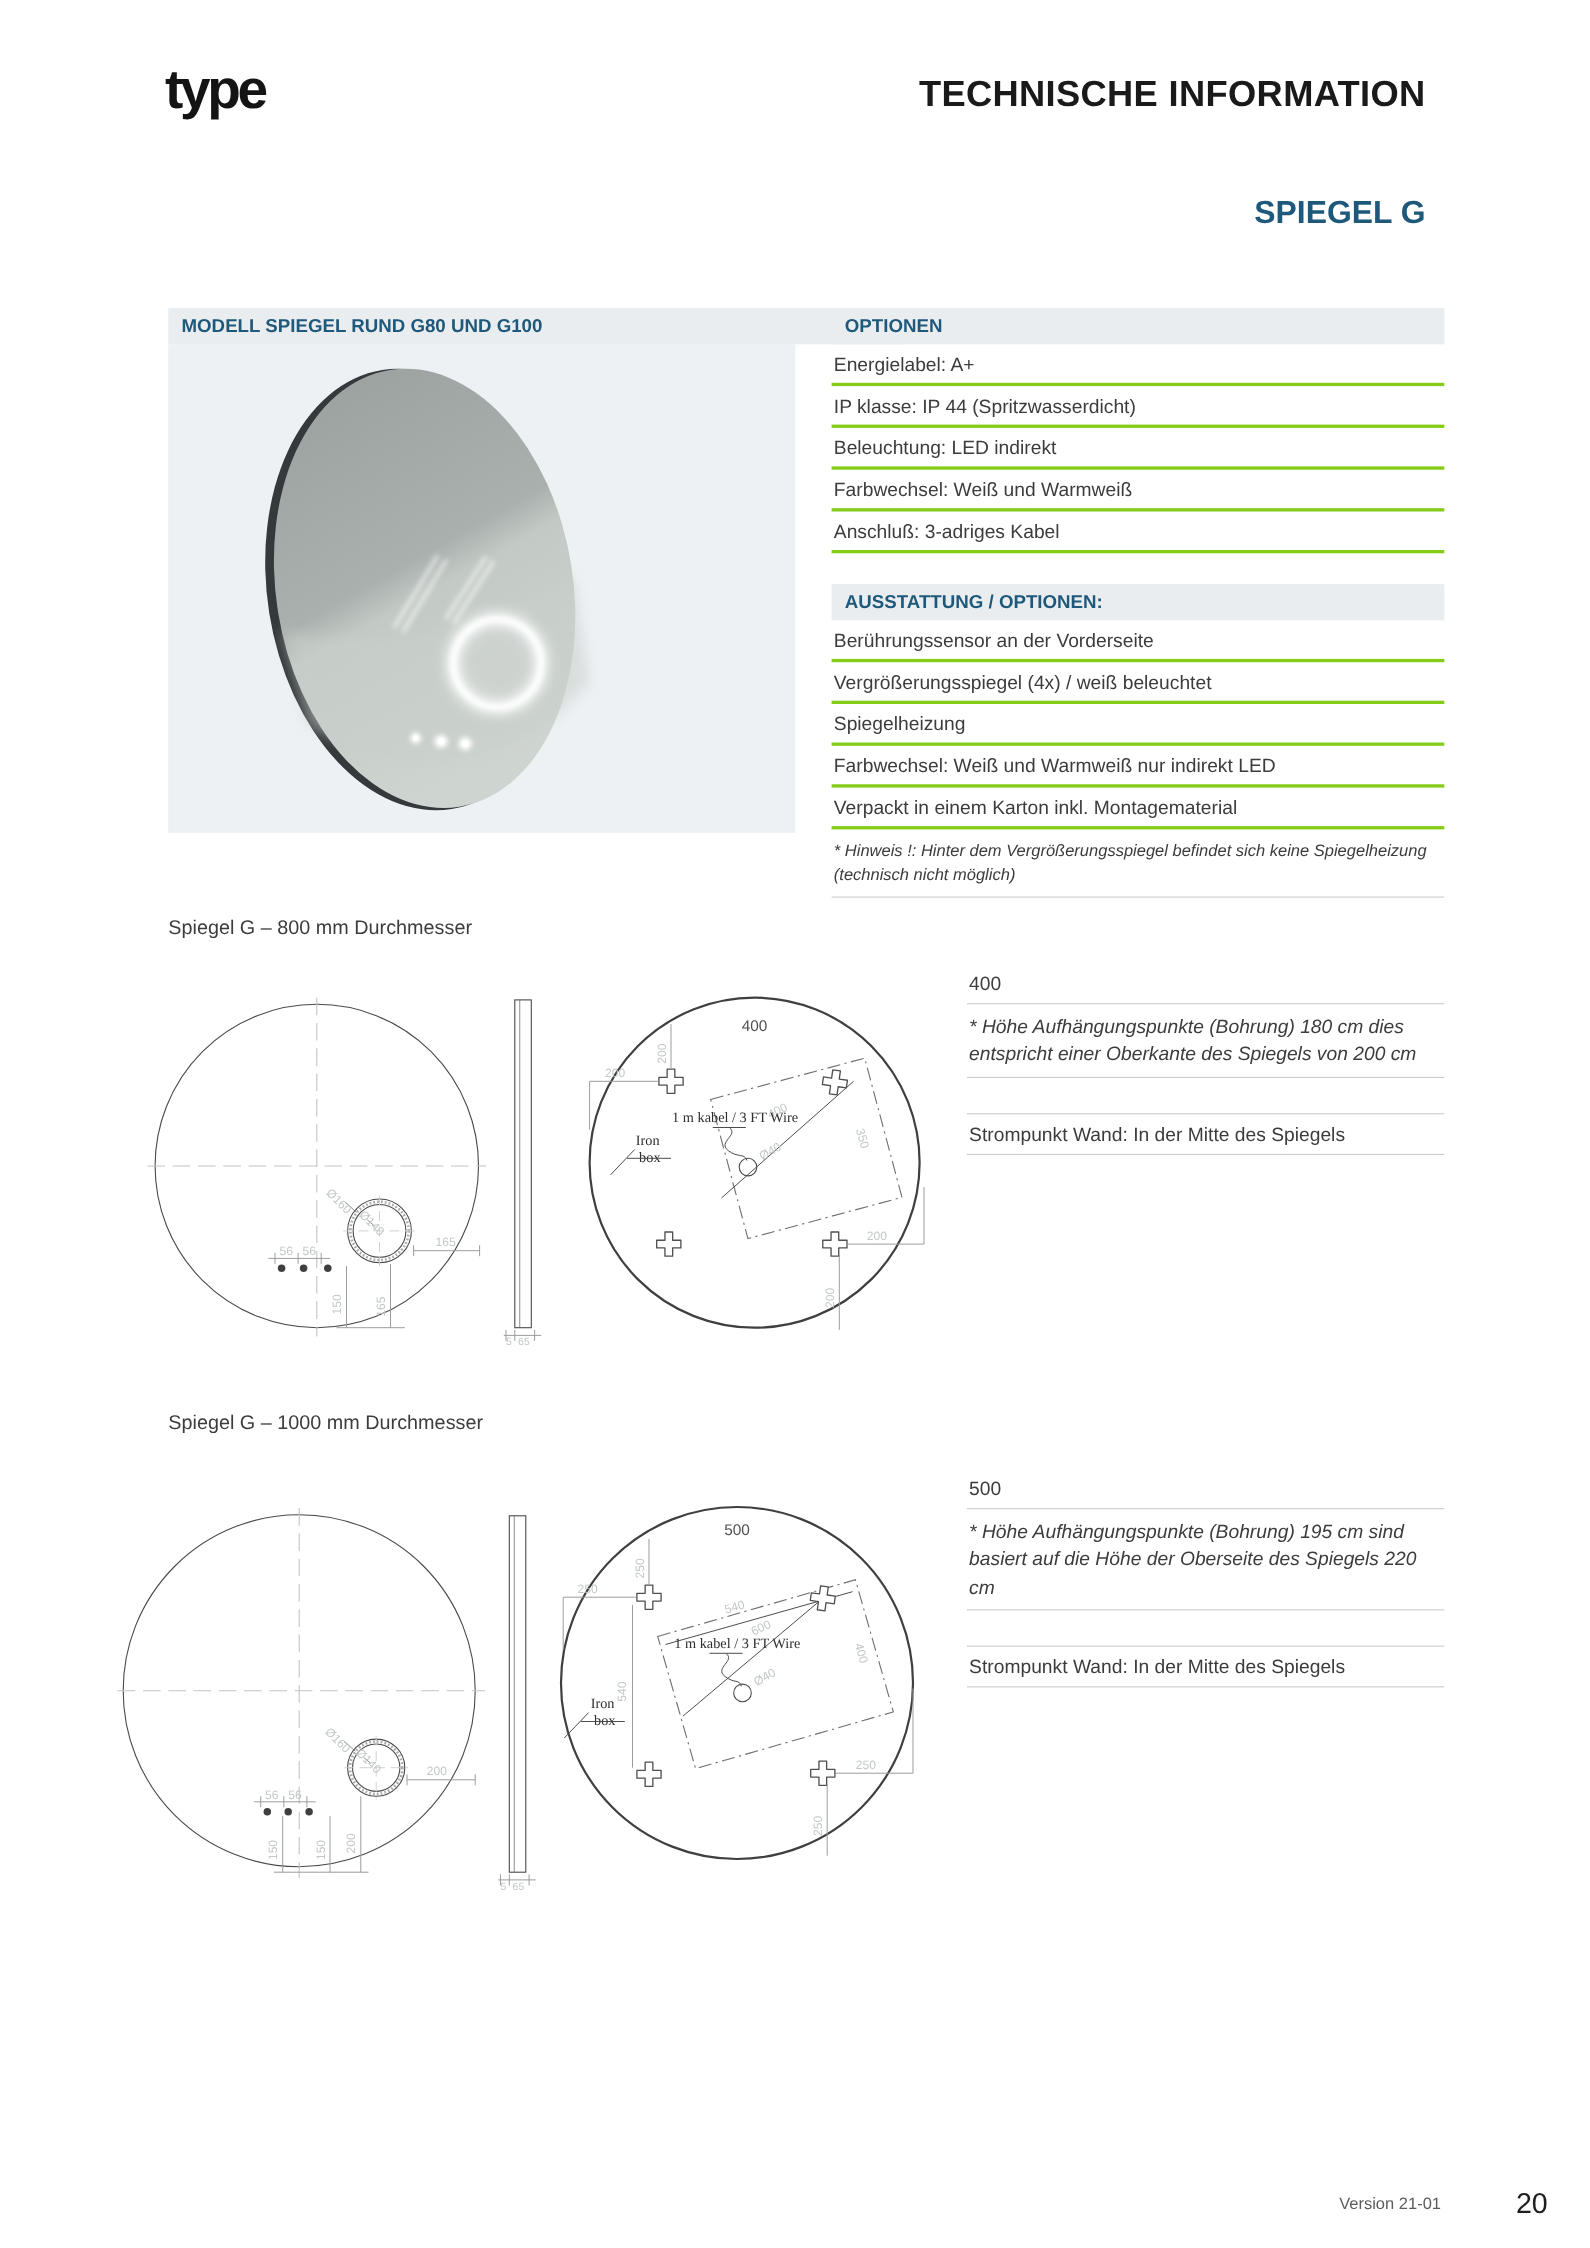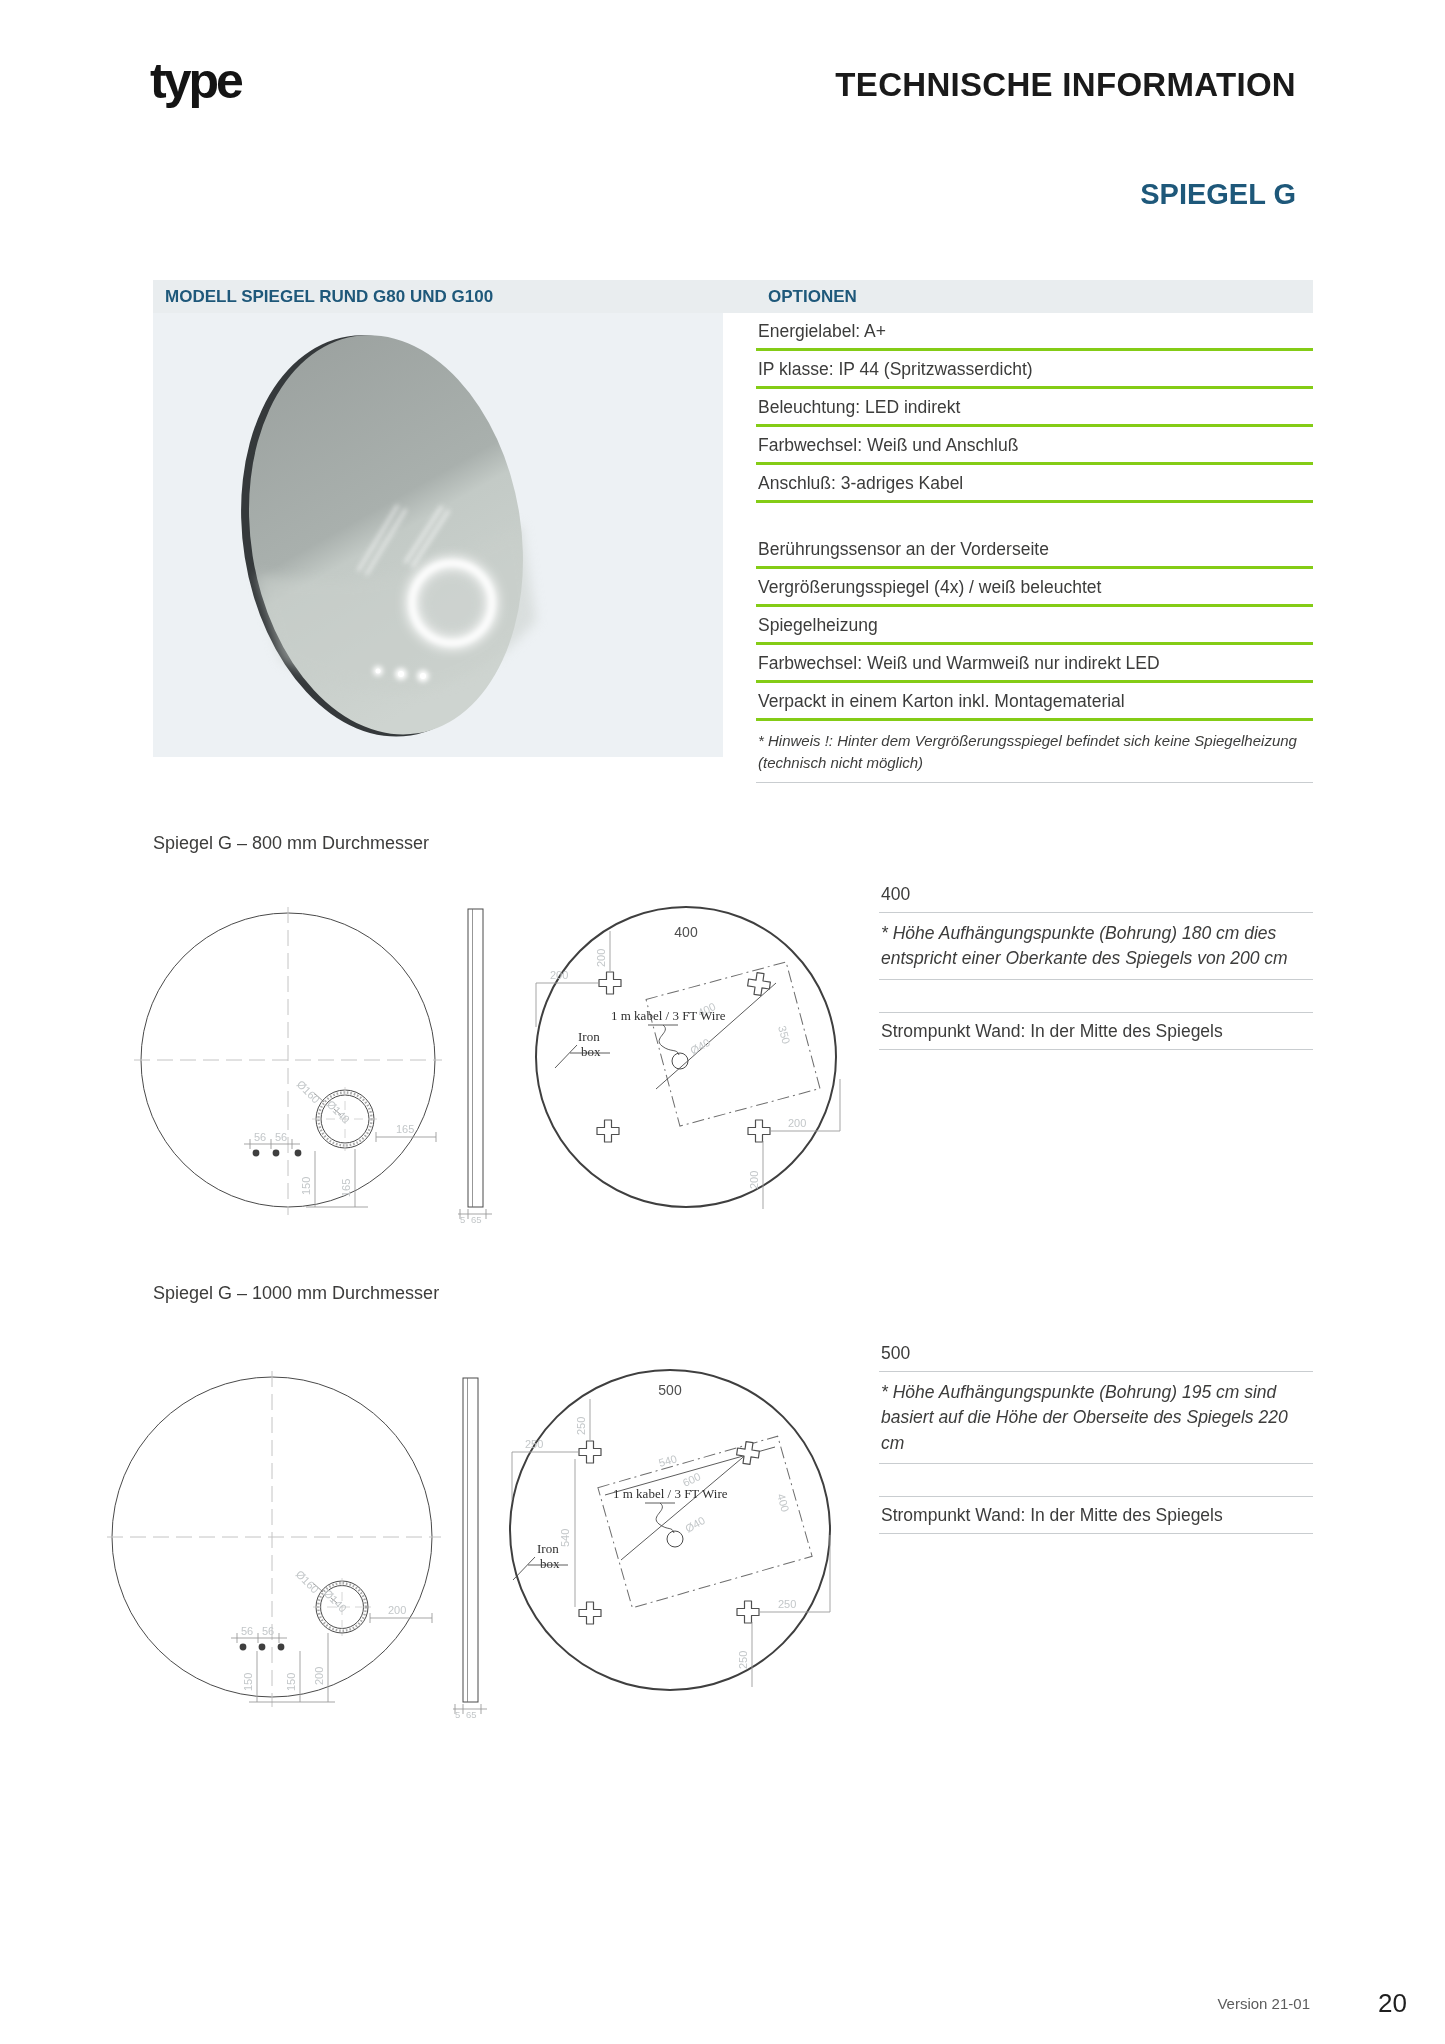--- a/index.html
+++ b/index.html
@@ -99,23 +99,24 @@
         </g>
       </svg>
     </div>
   </div>
 
   <div class="abs features">
     <div class="bar">OPTIONEN</div>
     <div class="trow">Energielabel: A+</div>
     <div class="trow">IP klasse: IP 44 (Spritzwasserdicht)</div>
     <div class="trow">Beleuchtung: LED indirekt</div>
-    <div class="trow">Farbwechsel: Weiß und Anschluß</div>
+    <div class="trow">Farbwechsel: Weiß und Warmweiß</div>
     <div class="trow">Anschluß: 3-adriges Kabel</div>
     <div class="gap"></div>
+    <div class="bar">AUSSTATTUNG / OPTIONEN:</div>
     <div class="trow">Berührungssensor an der Vorderseite</div>
     <div class="trow">Vergrößerungsspiegel (4x) / weiß beleuchtet</div>
     <div class="trow">Spiegelheizung</div>
     <div class="trow">Farbwechsel: Weiß und Warmweiß nur indirekt LED</div>
     <div class="trow">Verpackt in einem Karton inkl. Montagematerial</div>
     <div class="noterow">* Hinweis !: Hinter dem Vergrößerungsspiegel befindet sich keine Spiegelheizung (technisch nicht möglich)</div>
   </div>
 
   <div class="abs sec-title" style="top:833px;">Spiegel G – 800 mm Durchmesser</div>
 

